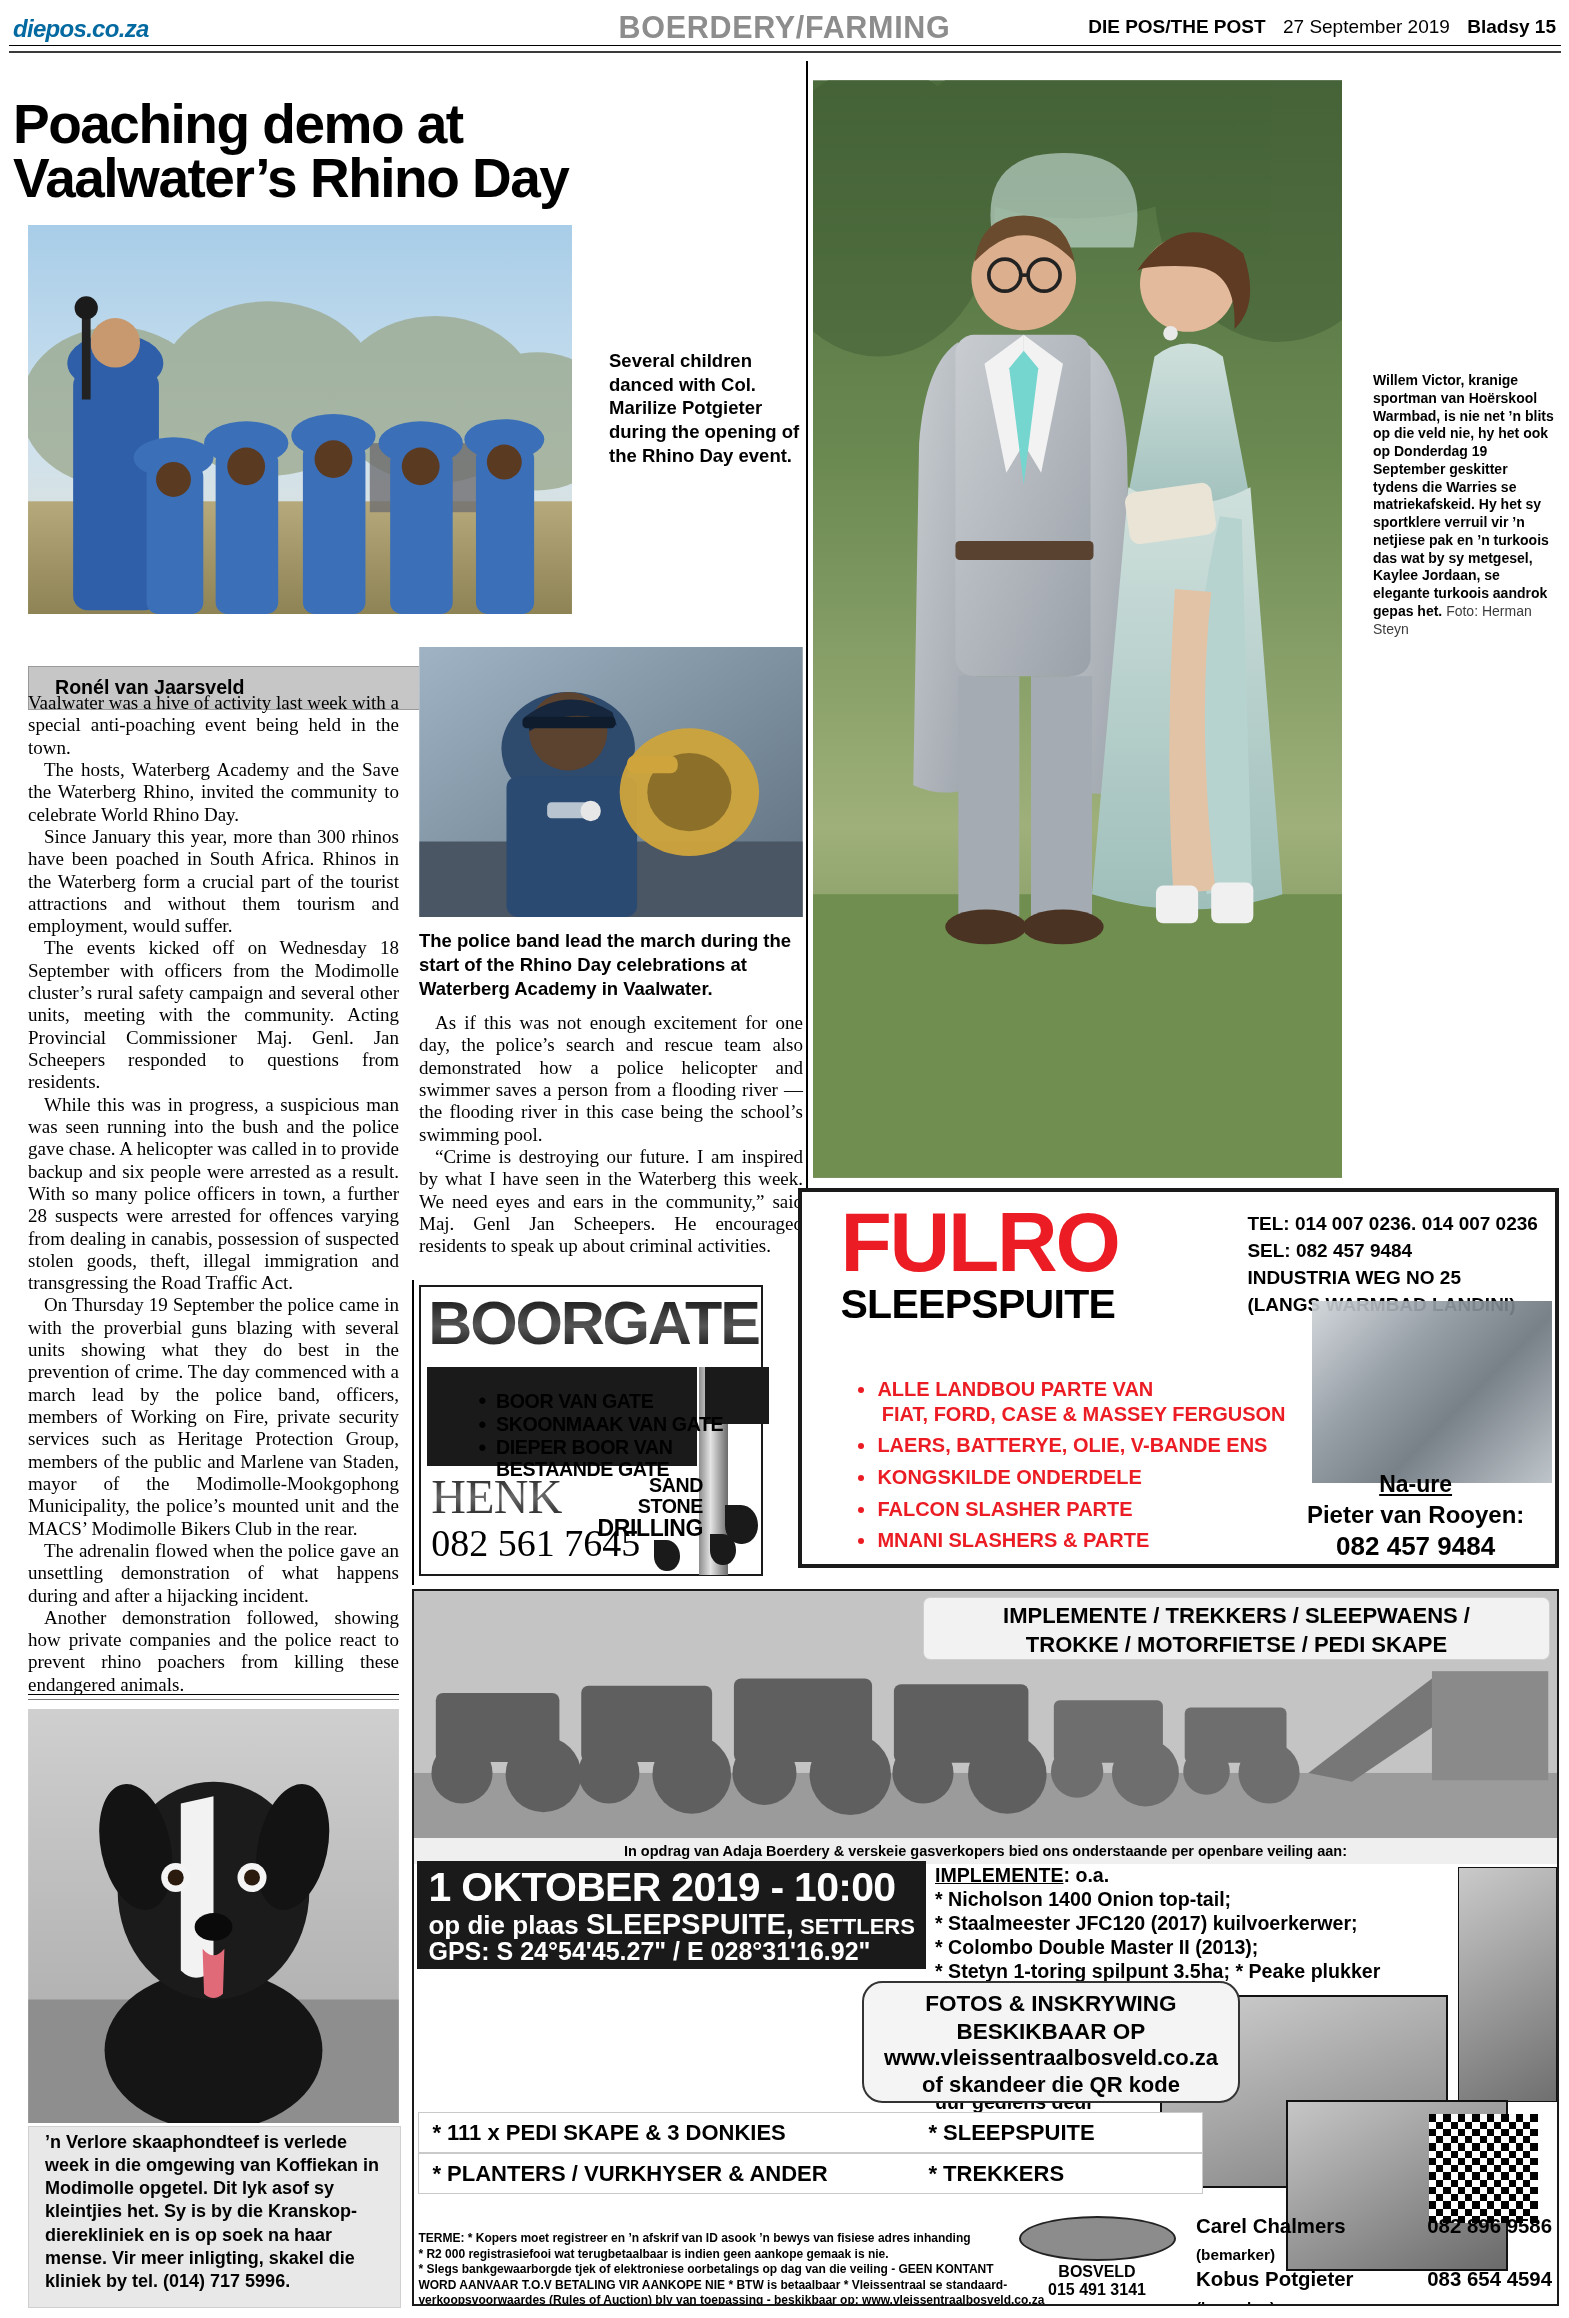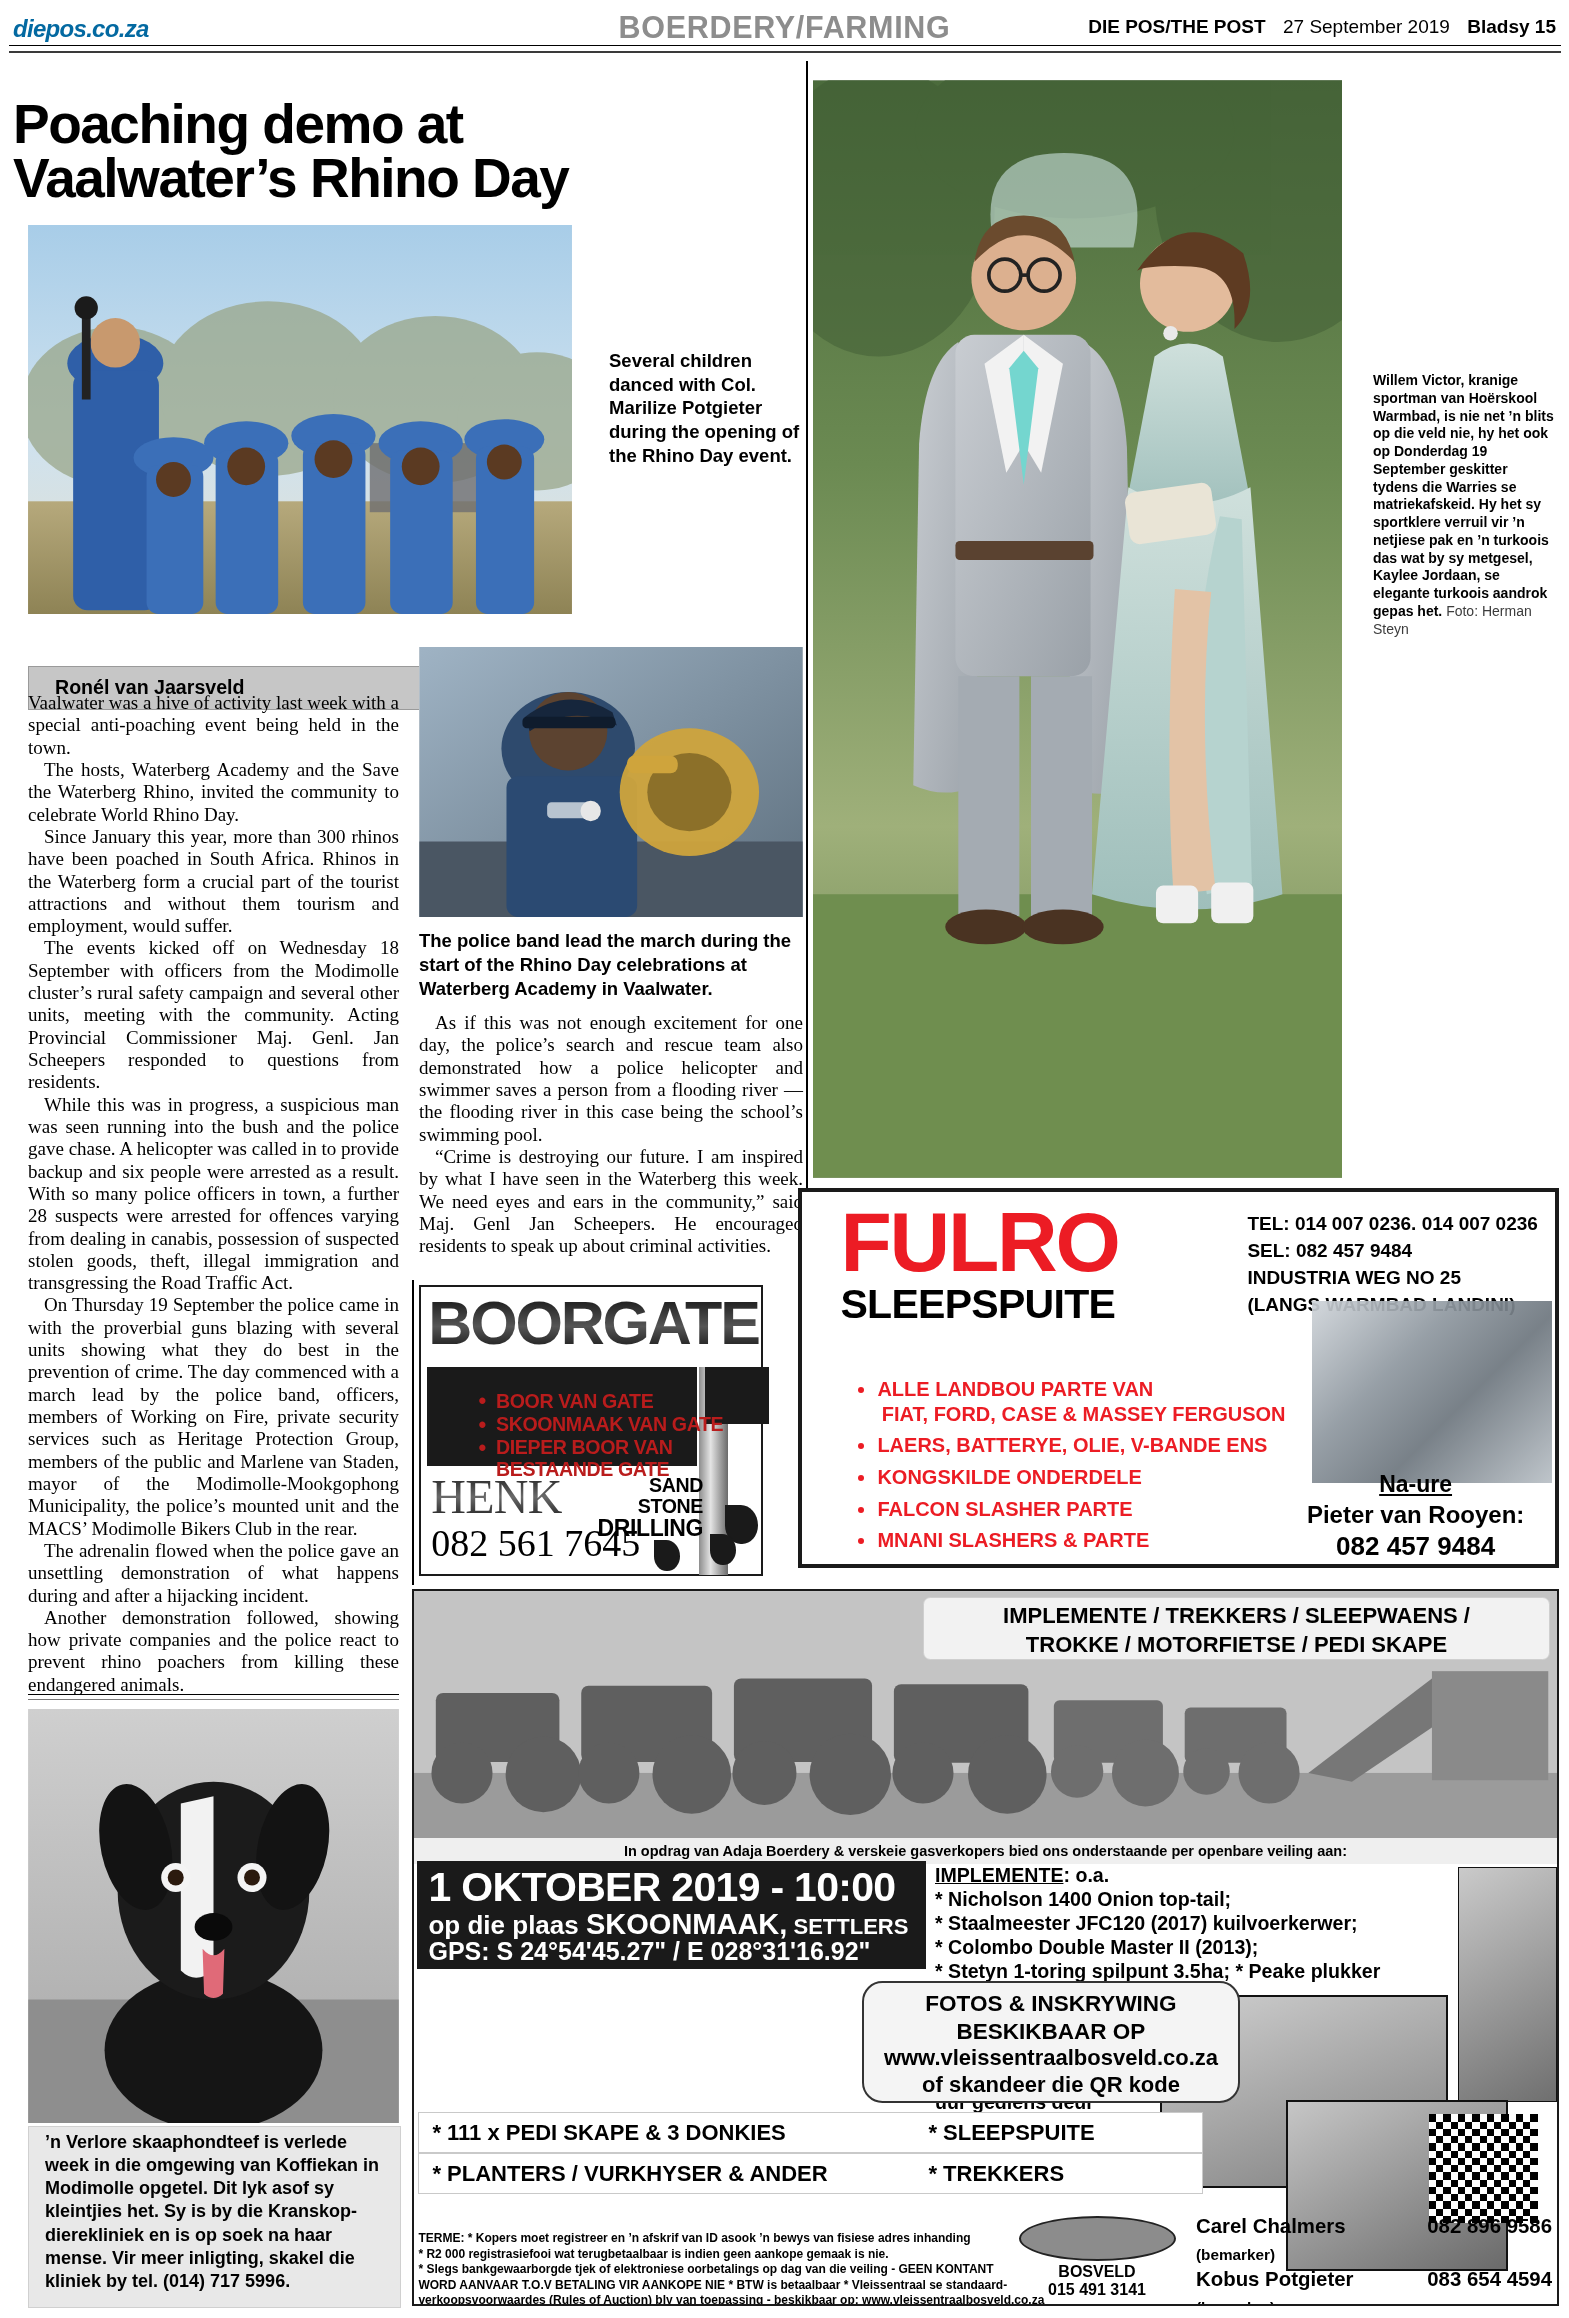--- a/index.html
+++ b/index.html
@@ -91,21 +91,21 @@
   #fulro-naure .tel{font-size:26px;font-weight:bold;display:block;margin-top:1.5px;}
 
   
   #ad-boorgate{position:absolute;left:419px;top:1285px;width:344px;height:291px;
                border:2.9px solid #1a1a1a;box-sizing:border-box;background:#fff;}
   #bg-title{position:absolute;left:7.3px;top:5.8px;width:342px;font-size:61px;font-weight:bold;
             letter-spacing:-2.2px;line-height:1;
             background:linear-gradient(180deg,#111 0%,#555 55%,#111 100%);
             -webkit-background-clip:text;background-clip:text;color:transparent;}
   #bg-band{position:absolute;left:5.8px;top:80px;width:270px;height:99px;background:#1a1a1a;}
-  #bg-list{position:absolute;left:16px;top:84px;width:262px;color:#b91c1c;font-size:19.6px;
+  #bg-list{position:absolute;left:16px;top:84px;width:262px;color:#000000;font-size:19.6px;
            font-weight:bold;line-height:1.12;letter-spacing:-0.4px;}
   #bg-list li{list-style:none;position:relative;padding-left:19px;margin-bottom:1.5px;}
   #bg-list li:before{content:"•";position:absolute;left:1.5px;top:-1.5px;font-size:22px;}
   #bg-henk{position:absolute;left:10.2px;top:186px;font-family:"Liberation Serif",serif;
            font-size:48px;line-height:1;letter-spacing:-0.7px;
            background:linear-gradient(180deg,#1a1a1a 0%,#6a6a6a 50%,#1a1a1a 100%);
            -webkit-background-clip:text;background-clip:text;color:transparent;}
   #bg-ss{position:absolute;left:166px;top:188px;width:116px;text-align:right;
          font-size:19.6px;font-weight:bold;line-height:1.05;letter-spacing:-0.4px;}
   #bg-ss .d{font-size:23px;}
@@ -479,21 +479,21 @@
 
   <div id="auc-head">
     <span class="l">IMPLEMENTE / TREKKERS / SLEEPWAENS /</span>
     <span class="l">TROKKE  /  MOTORFIETSE  /  PEDI SKAPE</span>
   </div>
 
   <div id="auc-opdrag">In opdrag van Adaja Boerdery &amp; verskeie gasverkopers bied ons onderstaande per openbare veiling aan:</div>
 
   <div id="auc-datebox">
     <div class="d1">1 OKTOBER 2019 - 10:00</div>
-    <div class="d2"><span>op die plaas </span><b>SKOONMAAK,</b><i> SETTLERS</i></div>
+    <div class="d2"><span>op die plaas </span><b>SLEEPSPUITE,</b><i> SETTLERS</i></div>
     <div class="d3">GPS: S 24°54'45.27"  / E 028°31'16.92"</div>
   </div>
 
   <div id="auc-impl">
     <div><span class="t">IMPLEMENTE</span><span>: o.a.</span></div>
     <div>* Nicholson 1400 Onion top-tail;</div>
     <div>* Staalmeester JFC120 (2017) kuilvoerkerwer;</div>
     <div>* Colombo Double Master II (2013);</div>
     <div>* Stetyn 1-toring spilpunt 3.5ha; * Peake plukker</div>
     <div>nog vele meer ------</div>

